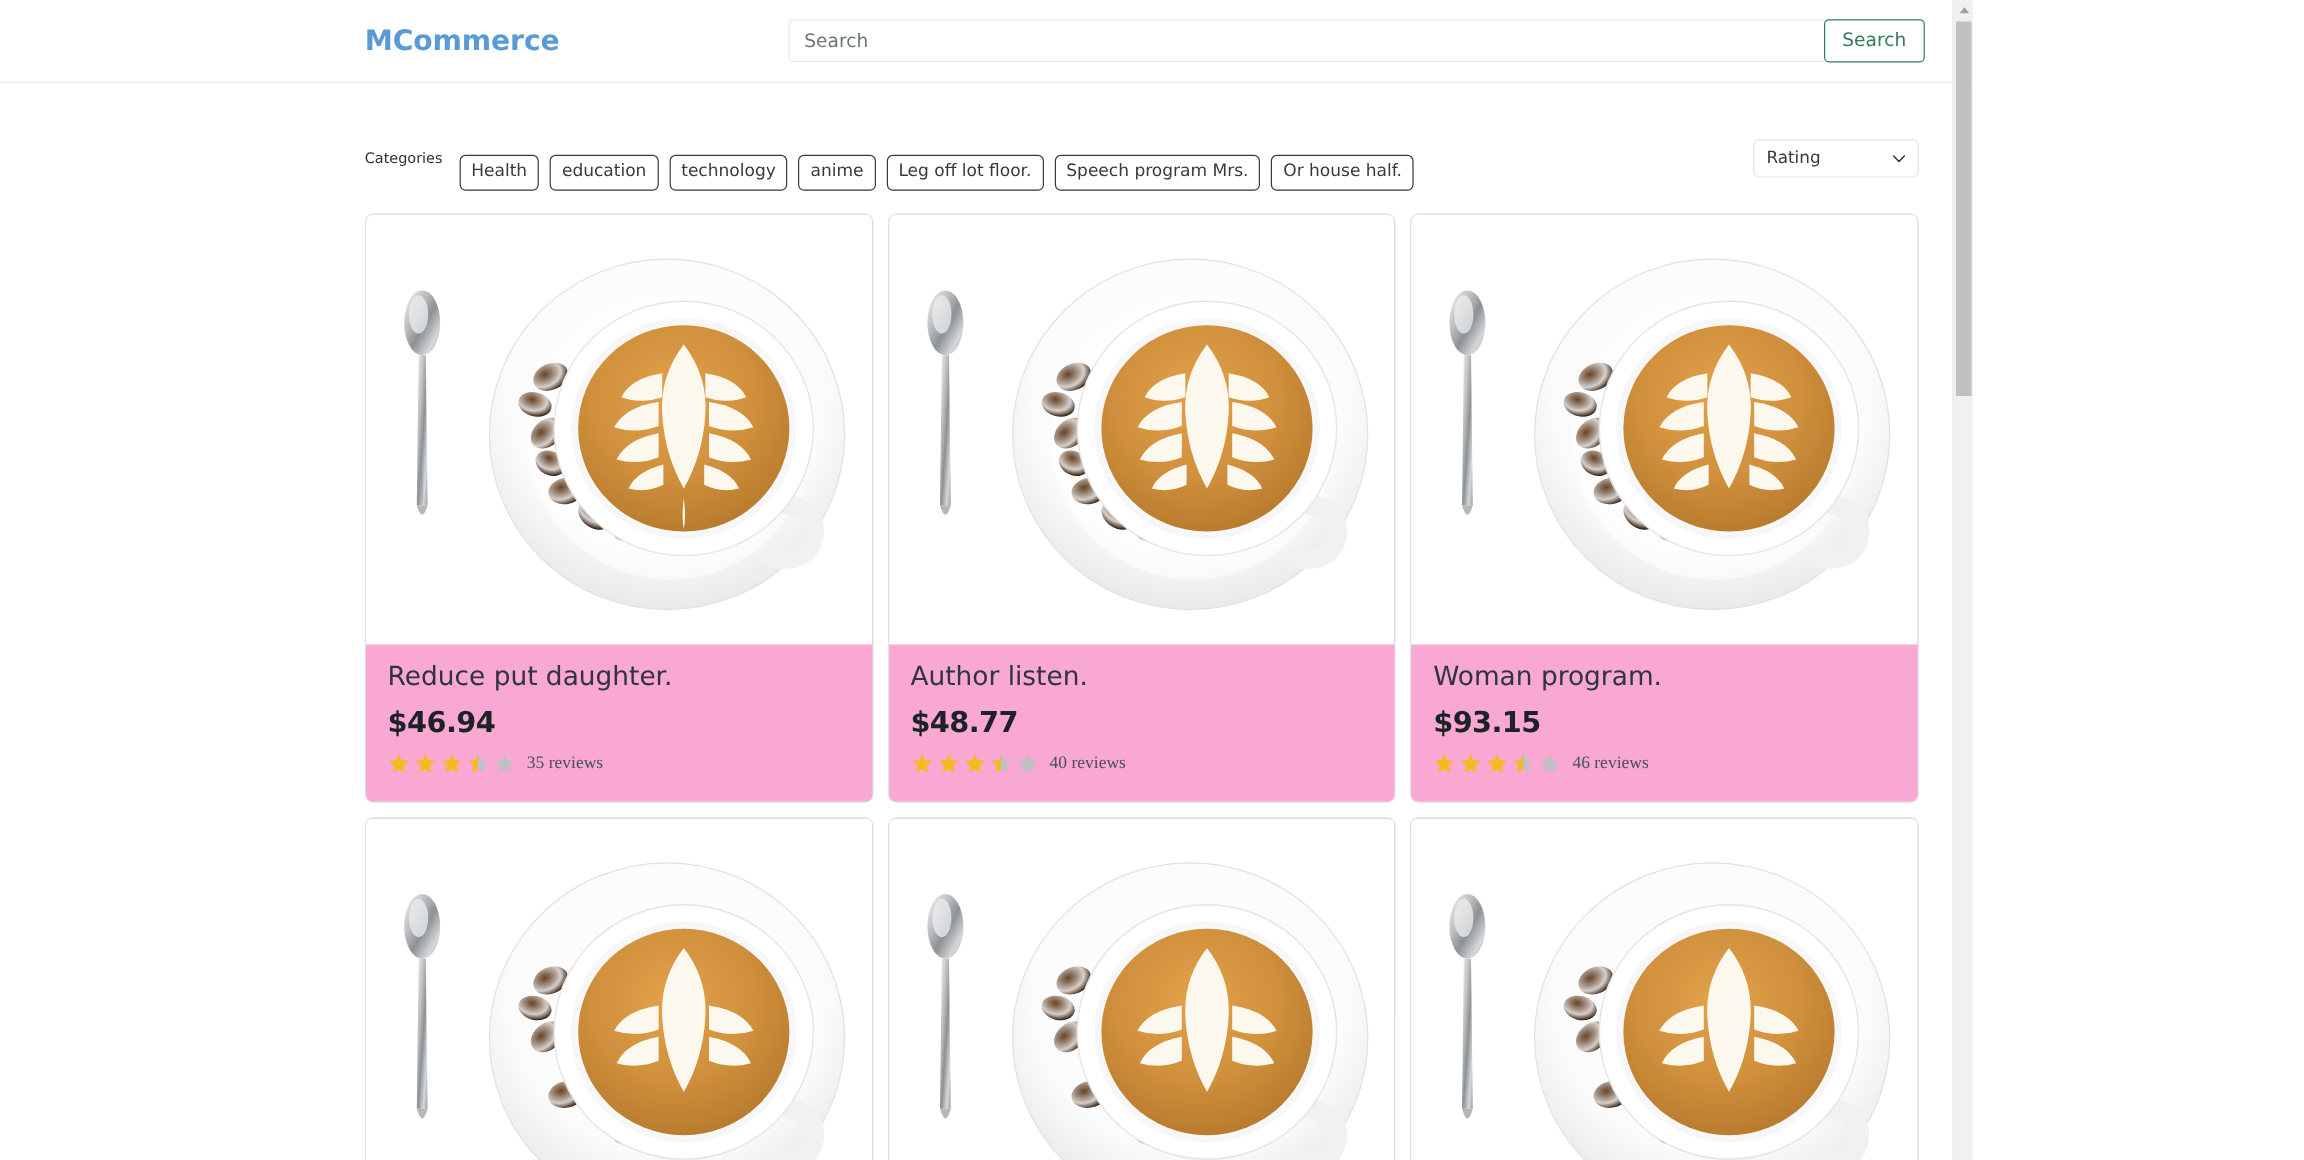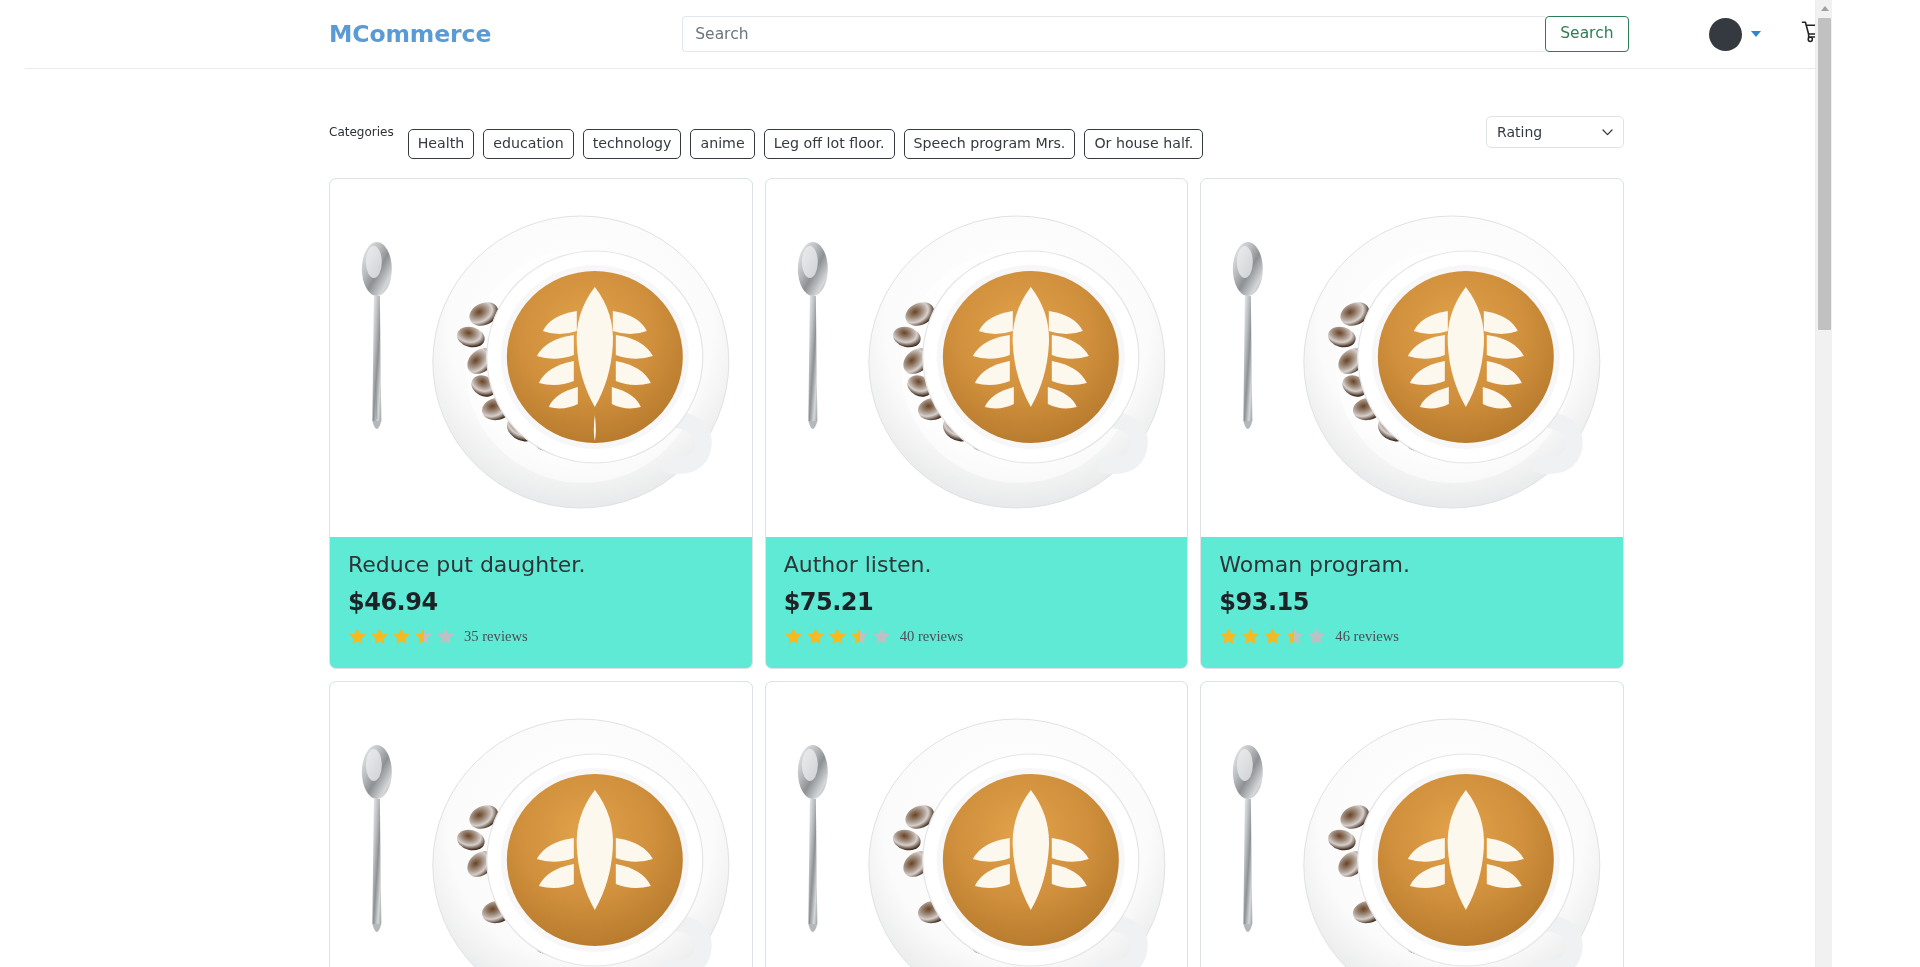--- a/index.html
+++ b/index.html
@@ -10,25 +10,24 @@
     width: 1920px;
     height: 967px;
     overflow: hidden;
     background: #ffffff;
     font-family: "DejaVu Sans", "Liberation Sans", sans-serif;
   }
 
   
   .viewport {
     position: relative;
-    width: 1832px;
+    width: 1644px;
     height: 967px;
     overflow: hidden;
     background: #ffffff;
-    padding-left: 25px;
   }
   .page {
     width: 1903px;
     height: 967px;
     background: #ffffff;
     position: relative;
   }
 
   
   .navbar {
@@ -177,21 +176,21 @@
   
   .grid {
     display: grid;
     grid-template-columns: repeat(3, 1fr);
     gap: 12px;
     margin-top: 19px;
   }
   .card {
     border: 1px solid #dee2e6;
     border-radius: 7px;
-    background: #5eead4;
+    background: #f9a8d4;
     overflow: hidden;
     display: flex;
     flex-direction: column;
   }
   .card-img {
     height: 358px;
     background: #ffffff;
     position: relative;
     overflow: hidden;
   }
@@ -468,21 +467,21 @@
                 <path d="M295 156 q28 4 37 21 q-18 6 -37 -1 Z"></path>
                 <path d="M253 182 q-27 5 -35 22 q18 5 35 -2 Z"></path>
                 <path d="M295 182 q27 5 35 22 q-18 5 -35 -2 Z"></path>
                 <path d="M257 208 q-23 6 -29 20 q15 4 29 -3 Z"></path>
                 <path d="M291 208 q23 6 29 20 q-15 4 -29 -3 Z"></path>
               </g>
             </svg>
           </div>
           <div class="card-body">
             <div class="card-title">Author listen.</div>
-            <div class="card-price">$75.21</div>
+            <div class="card-price">$48.77</div>
             <div class="rating-row">
               <span class="stars">
                 <svg width="19" height="19" viewBox="0 0 20 20">
                     <path d="M10 1.4l2.6 5.4 5.9.8-4.3 4.2 1 5.9L10 14.9 4.8 17.7l1-5.9L1.5 7.6l5.9-.8z" fill="#f5b921"></path>
                   </svg>
                 <svg width="19" height="19" viewBox="0 0 20 20">
                     <path d="M10 1.4l2.6 5.4 5.9.8-4.3 4.2 1 5.9L10 14.9 4.8 17.7l1-5.9L1.5 7.6l5.9-.8z" fill="#f5b921"></path>
                   </svg>
                 <svg width="19" height="19" viewBox="0 0 20 20">
                     <path d="M10 1.4l2.6 5.4 5.9.8-4.3 4.2 1 5.9L10 14.9 4.8 17.7l1-5.9L1.5 7.6l5.9-.8z" fill="#f5b921"></path>

